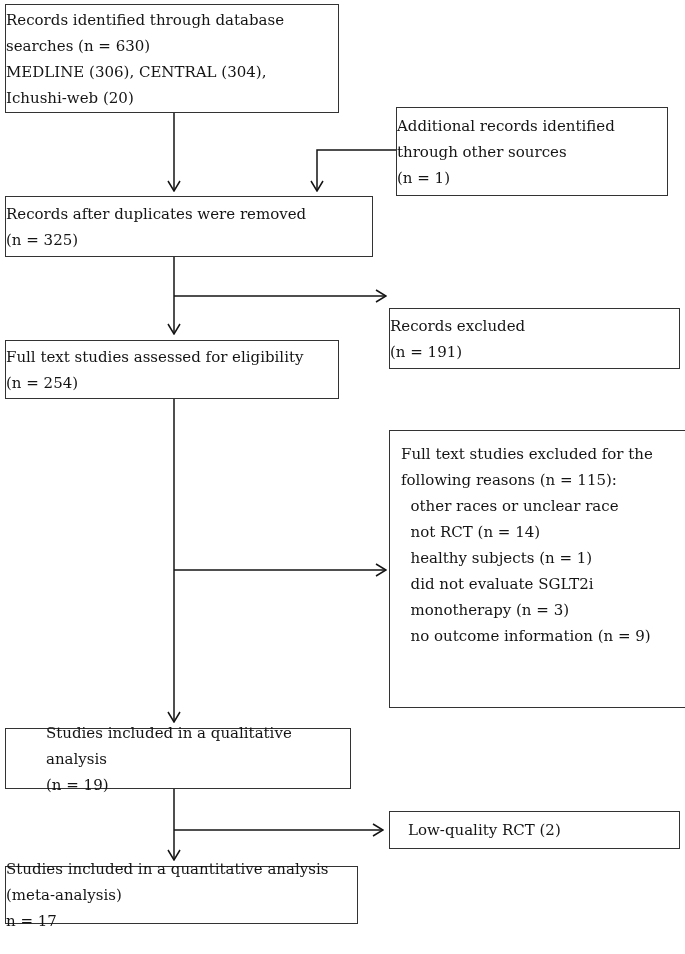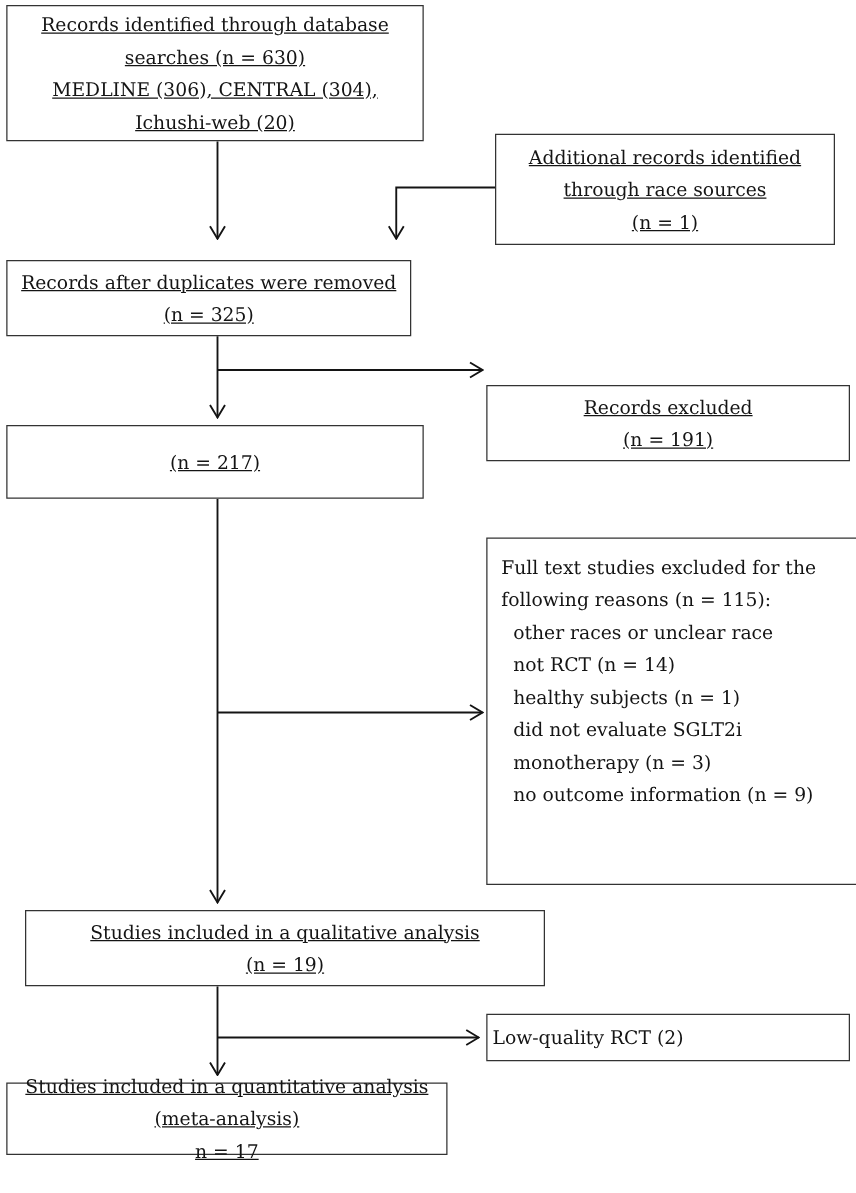--- a/index.html
+++ b/index.html
@@ -34,24 +34,24 @@
     background: #ffffff;
     border: 1.5px solid #333333;
     font-size: 15px;
     line-height: 26px;
   }
   .v-center {
     display: flex;
     flex-direction: column;
     justify-content: center;
   }
-  .t-center { text-align: center; text-decoration: underline; }
+  .t-center { text-align: left; }
   .t-left   { text-align: left; }
   .pad-reasons { padding: 10px 8px 10px 11px; }
-  .pad-low     { padding-left: 4px; }
+  .pad-low     { padding-left: 18px; }
   .ln { white-space: pre-wrap; }
 </style>
 </head>
 <body>
 
 <div class="stage">
 
   <svg class="connectors" viewBox="0 0 685 954" xmlns="http://www.w3.org/2000/svg">
     <defs>
       <marker id="ah" viewBox="0 0 12 14" markerWidth="12" markerHeight="14" refX="11" refY="7" orient="auto" markerUnits="userSpaceOnUse">
@@ -70,50 +70,51 @@
 
   <div class="box v-center t-center" style="left:5px; top:4px; width:334px; height:109px;">
     <div class="ln">Records identified through database</div>
     <div class="ln">searches (n = 630)</div>
     <div class="ln">MEDLINE (306), CENTRAL (304),</div>
     <div class="ln">Ichushi-web (20)</div>
   </div>
 
   <div class="box v-center t-center" style="left:396px; top:107px; width:272px; height:89px;">
     <div class="ln">Additional records identified</div>
-    <div class="ln">through race sources</div>
+    <div class="ln">through other sources</div>
     <div class="ln">(n = 1)</div>
   </div>
 
-  <div class="box v-center t-center" style="left:5px; top:208px; width:324px; height:61px;">
+  <div class="box v-center t-center" style="left:5px; top:196px; width:368px; height:61px;">
     <div class="ln">Records after duplicates were removed</div>
     <div class="ln">(n = 325)</div>
   </div>
 
   <div class="box v-center t-center" style="left:389px; top:264px; width:291px; height:61px;margin-top:44px;">
     <div class="ln">Records excluded</div>
     <div class="ln">(n = 191)</div>
   </div>
 
   <div class="box v-center t-center" style="left:5px; top:340px; width:334px; height:59px;">
-    <div class="ln">(n = 217)</div>
+    <div class="ln">Full text studies assessed for eligibility</div>
+    <div class="ln">(n = 254)</div>
   </div>
 
   <div class="box t-left pad-reasons" style="left:389px; top:430px; width:344px; height:278px;">
     <div class="ln">Full text studies excluded for the</div>
     <div class="ln">following reasons (n = 115):</div>
     <div class="ln">  other races or unclear race</div>
     <div class="ln">  not RCT (n = 14)</div>
     <div class="ln">  healthy subjects (n = 1)</div>
     <div class="ln">  did not evaluate SGLT2i</div>
     <div class="ln">  monotherapy (n = 3)</div>
     <div class="ln">  no outcome information (n = 9)</div>
   </div>
 
-  <div class="box v-center t-center" style="left:20px; top:728px; width:416px; height:61px;">
+  <div class="box v-center t-center" style="left:5px; top:728px; width:346px; height:61px;padding-left:40px;">
     <div class="ln">Studies included in a qualitative analysis</div>
     <div class="ln">(n = 19)</div>
   </div>
 
   <div class="box v-center t-left pad-low" style="left:389px; top:811px; width:291px; height:38px;">
     <div class="ln">Low-quality RCT (2)</div>
   </div>
 
   <div class="box v-center t-center" style="left:5px; top:866px; width:353px; height:58px;">
     <div class="ln">Studies included in a quantitative analysis</div>

